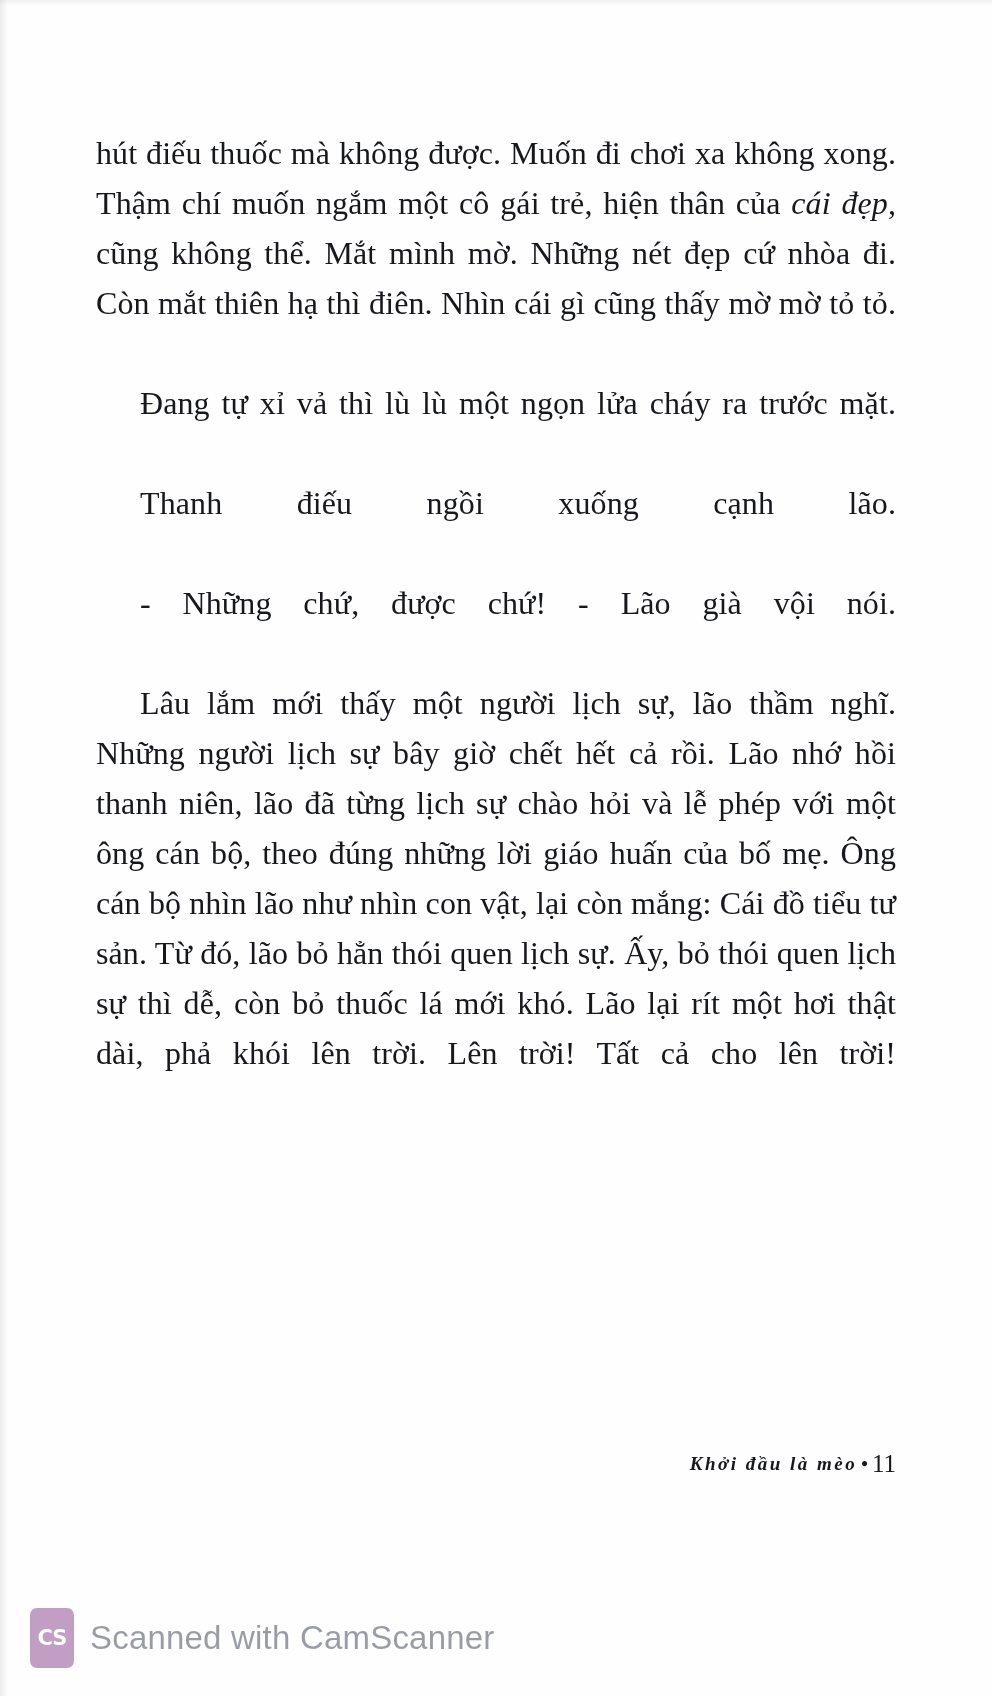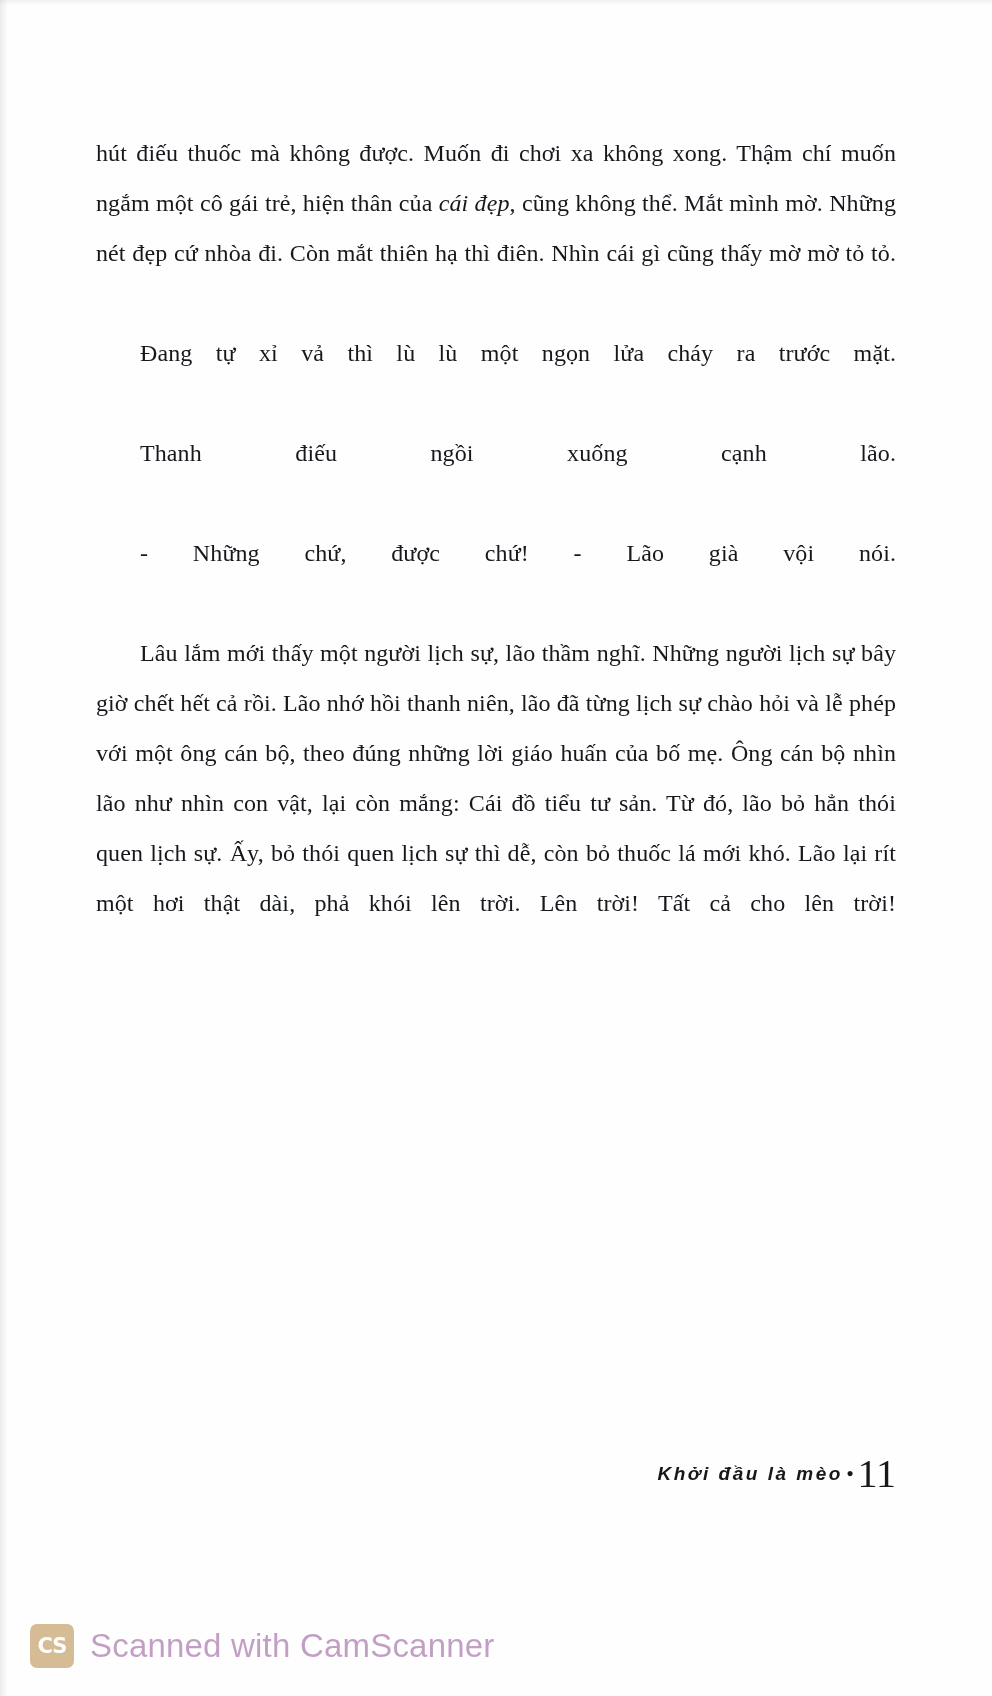--- a/index.html
+++ b/index.html
@@ -21,21 +21,21 @@
     height: 1696px;
     background: #fefefe;
   }
   .content {
     position: absolute;
     top: 128px;
     left: 96px;
     width: 800px;
   }
   .para {
-    font-size: 24px;
+    font-size: 32px;
     line-height: 50px;
     color: #16181c;
     text-align: justify;
     text-justify: inter-word;
     margin: 0;
     letter-spacing: 0.1px;
   }
   .para.indent {
     text-indent: 44px;
   }
@@ -50,68 +50,68 @@
   }
   .footer {
     position: absolute;
     left: 96px;
     width: 800px;
     top: 1450px;
     text-align: right;
     color: #16181c;
   }
   .footer-title {
-    font-family: Liberation Sans, sans-serif;
+    font-family: Liberation Serif, serif;
     font-size: 19px;
     font-weight: bold;
     font-style: italic;
     letter-spacing: 2.5px;
     display: inline;
     vertical-align: middle;
   }
   .footer-sep {
     display: inline;
     font-size: 19px;
     font-weight: bold;
     vertical-align: middle;
     padding: 0 4px;
   }
   .footer-page {
     display: inline;
     font-family: "Liberation Serif", serif;
-    font-size: 40px;
+    font-size: 25px;
     vertical-align: middle;
   }
   .watermark {
     position: absolute;
     left: 30px;
     bottom: 28px;
     display: flex;
     align-items: center;
     gap: 16px;
     opacity: 0.42;
   }
   .cs-badge {
     width: 44px;
-    height: 44px;
+    height: 60px;
     border-radius: 7px;
-    background: #a16207;
+    background: #701a75;
     color: #ffffff;
     font-family: "DejaVu Sans", sans-serif;
     font-size: 21px;
     font-weight: bold;
     display: flex;
     align-items: center;
     justify-content: center;
     letter-spacing: -1px;
   }
   .cs-text {
     font-family: "Liberation Sans", sans-serif;
     font-size: 33px;
-    color: #701a75;
+    color: #0f172a;
     letter-spacing: 0.2px;
   }
   .edge-shadow-left {
     position: absolute;
     top: 0; left: 0;
     width: 8px; height: 1696px;
     background: linear-gradient(to right, rgba(0,0,0,0.07), rgba(0,0,0,0));
     pointer-events: none;
   }
   .edge-shadow-top {

